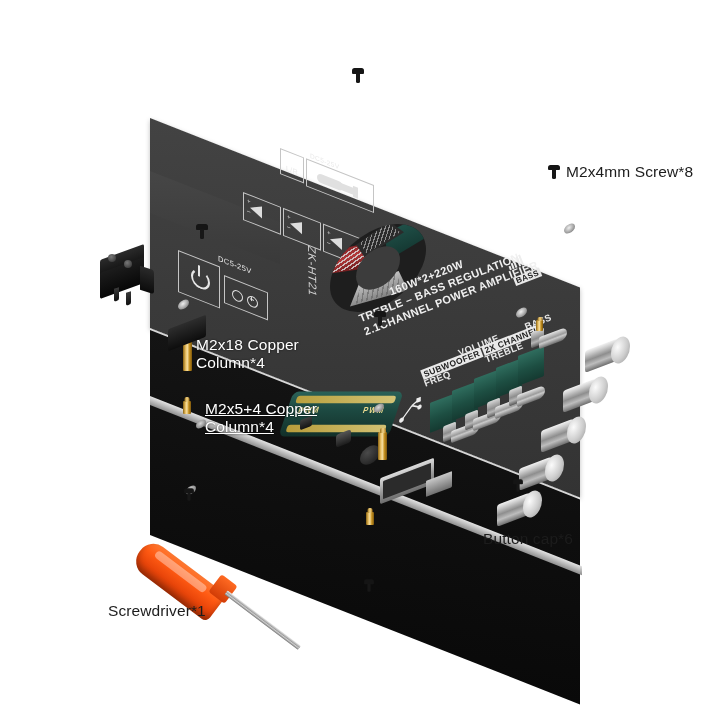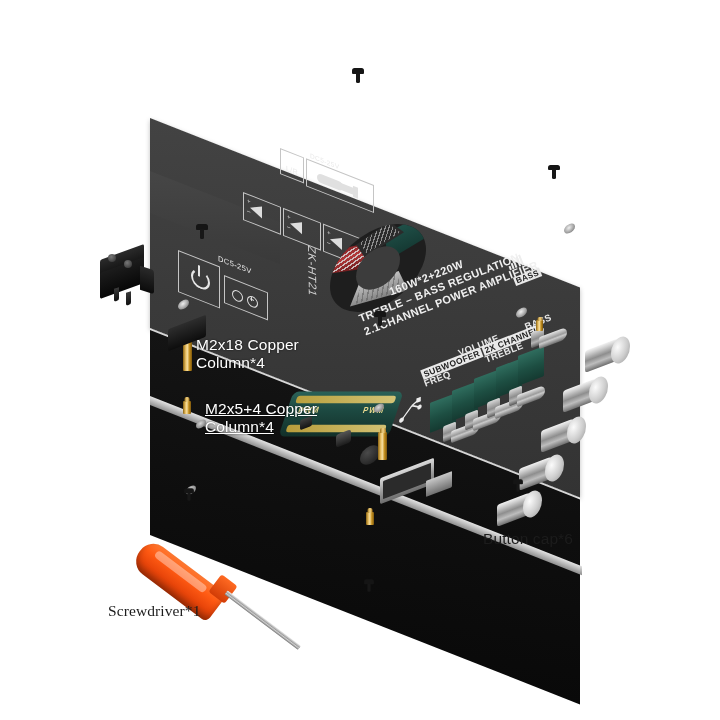--- a/index.html
+++ b/index.html
@@ -22,21 +22,21 @@
     letter-spacing:.1px;
   }
   .callout.white{color:#ffffff;text-shadow:0 0 2px rgba(0,0,0,.75);}
 
   #lbl-power-terminal{left:33px;  top:228px; }
   #lbl-screw{left:548px; top:145px; }
   #lbl-module{left:18px;  top:332px; font-size:15.5px;}
   #lbl-m2x18{left:196px; top:336px; }
   #lbl-m2x5{left:205px; top:400px;text-decoration:underline; }
   #lbl-buttoncap{left:483px; top:530px;}
-  #lbl-screwdriver{left:108px; top:602px;font-family:Liberation Serif, serif;}
+  #lbl-screwdriver{left:108px; top:602px;}
 
   
   .screw{position:absolute;width:12px;height:15px;}
   .screw .head{
     position:absolute;left:0;top:0;width:12px;height:5.5px;
     background:#151515;border-radius:2.5px 2.5px 1px 1px;
   }
   .screw .shaft{
     position:absolute;left:4px;top:4.5px;width:4px;height:10px;
     background:#171717;border-radius:0 0 1.5px 1.5px;
@@ -478,21 +478,21 @@
               background:linear-gradient(180deg,#2d2d2d,#0d0d0d);transform:skewY(-21deg);border-radius:2px;"></div>
 
   <div id="screwdriver">
     <div id="sd-handle"></div>
     <div id="sd-collar"></div>
     <div id="sd-shaft"></div>
   </div>
 
 
   <div class="callout" id="lbl-screw">
-    <span class="screw inline"><span class="head"></span><span class="shaft"></span></span>
+    <span class="screw inline"><span class="head"></span><span class="shaft"></span></span><span>M2x4mm Screw*8</span>
   </div>
 
 
   <div class="callout white" id="lbl-m2x18">M2x18 Copper
 Column*4</div>
 
   <div class="callout white" id="lbl-m2x5">M2x5+4 Copper
 Column*4</div>
 
   <div class="callout" id="lbl-buttoncap">Button cap*6</div>

